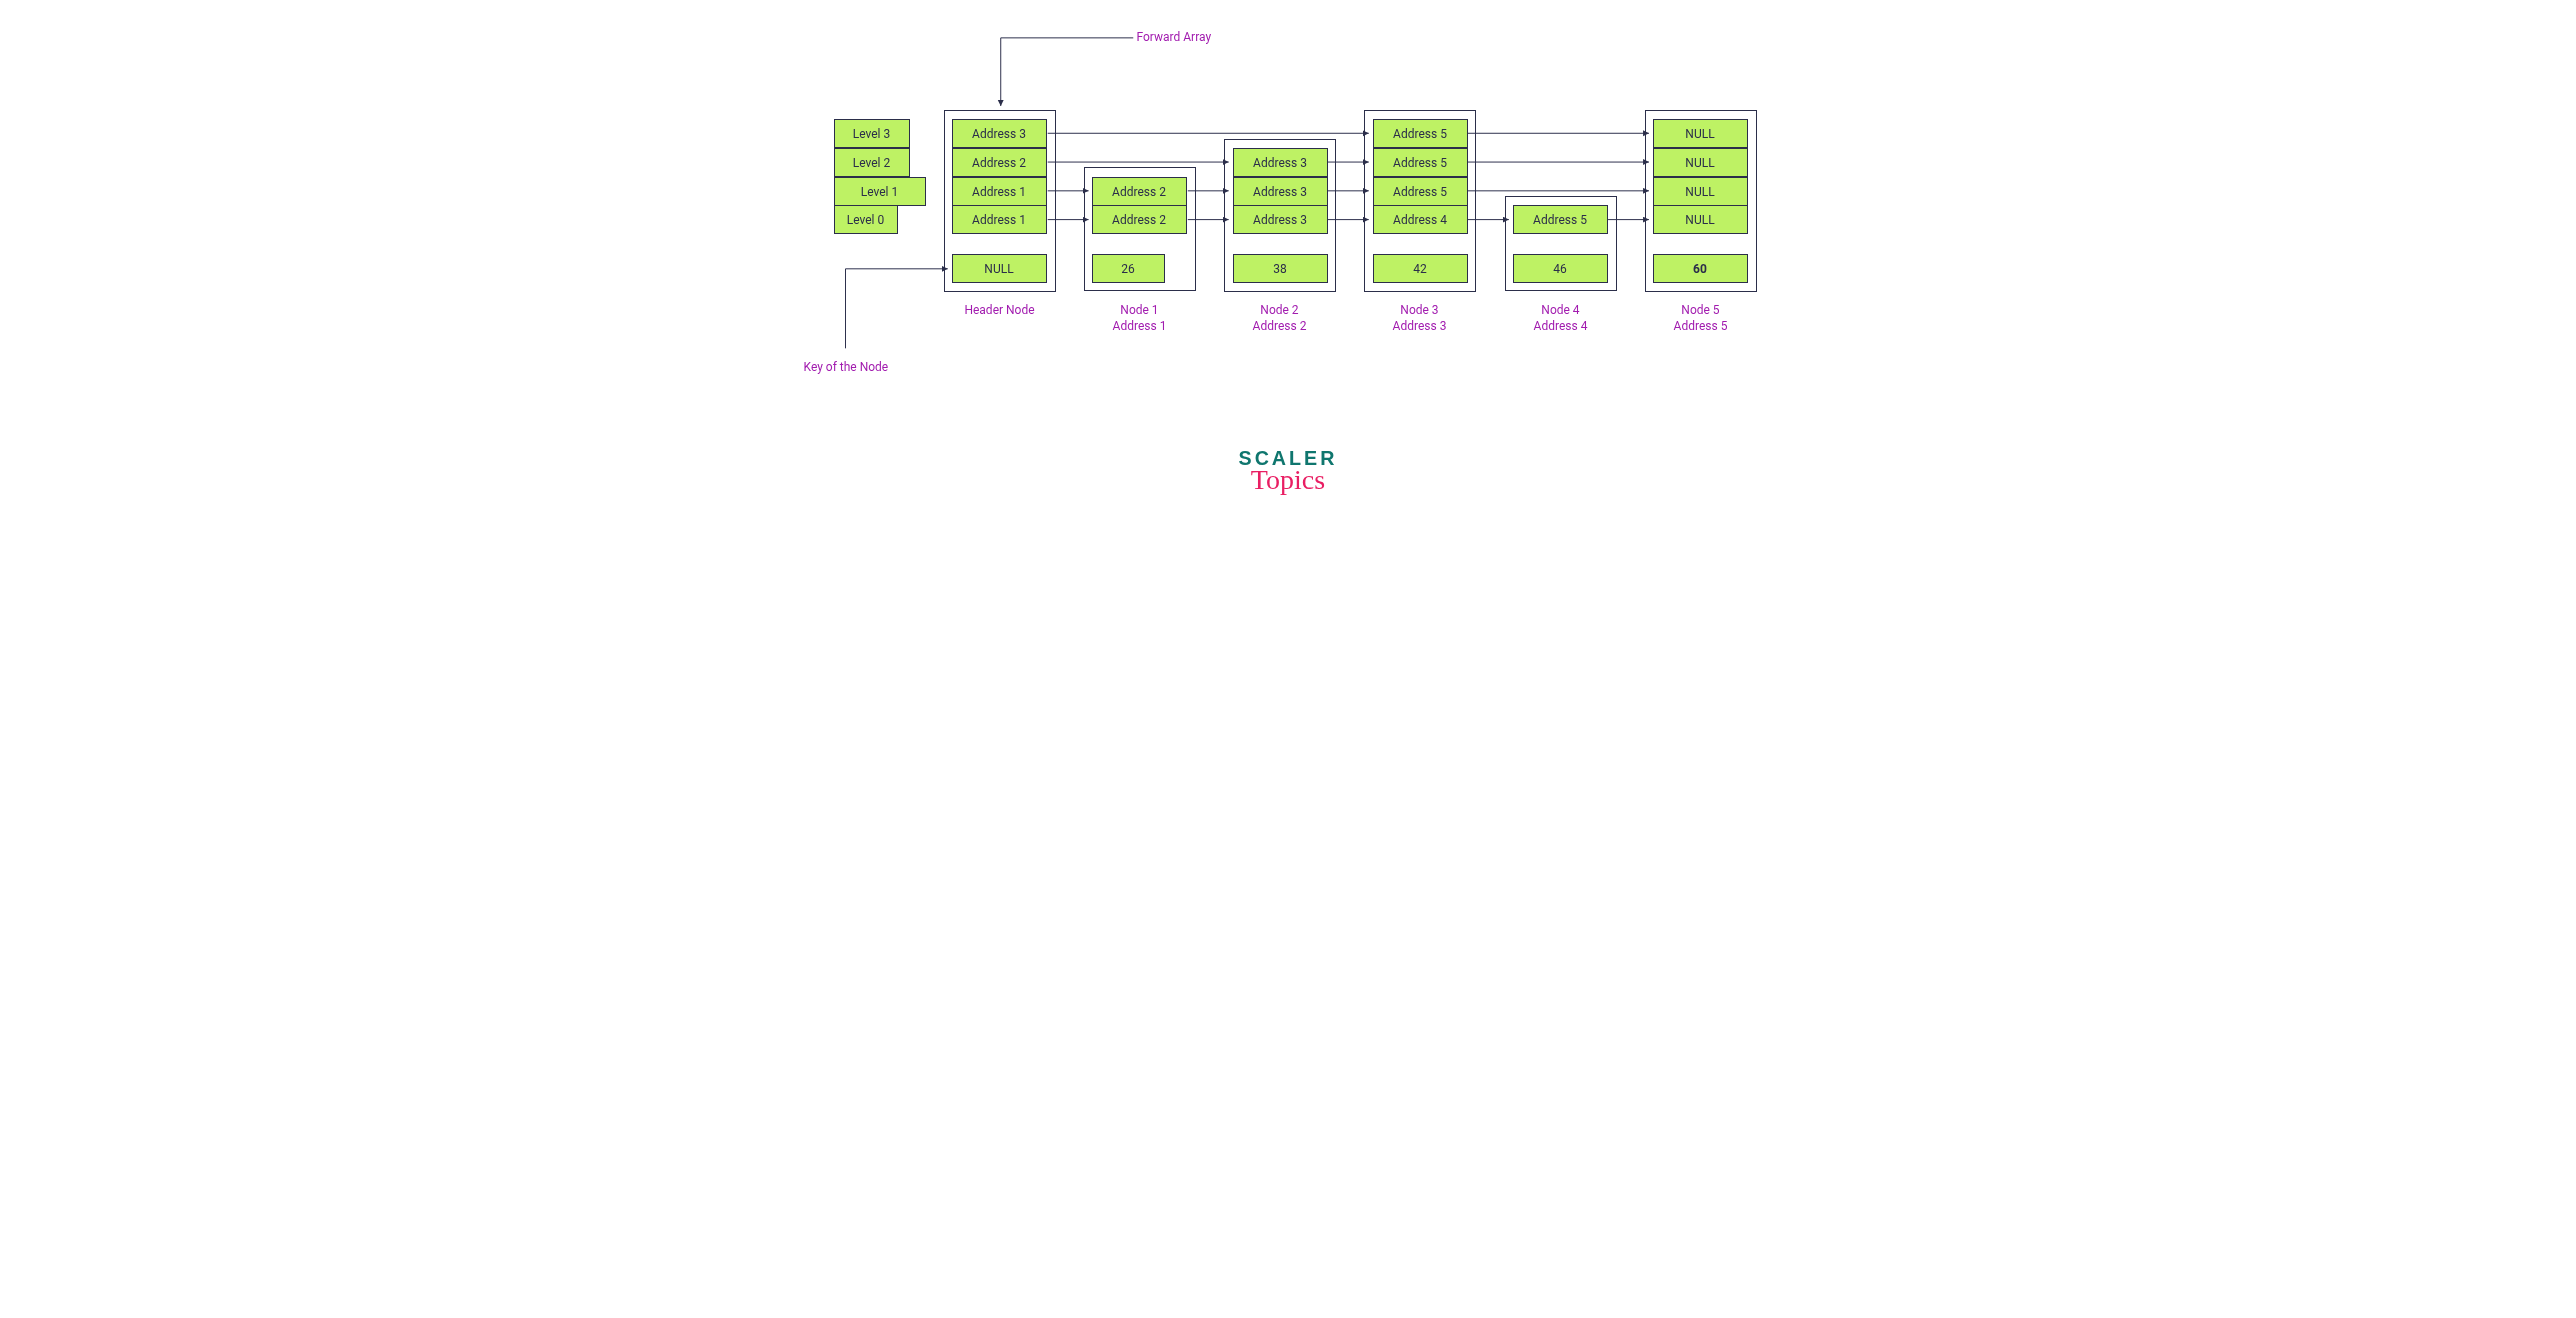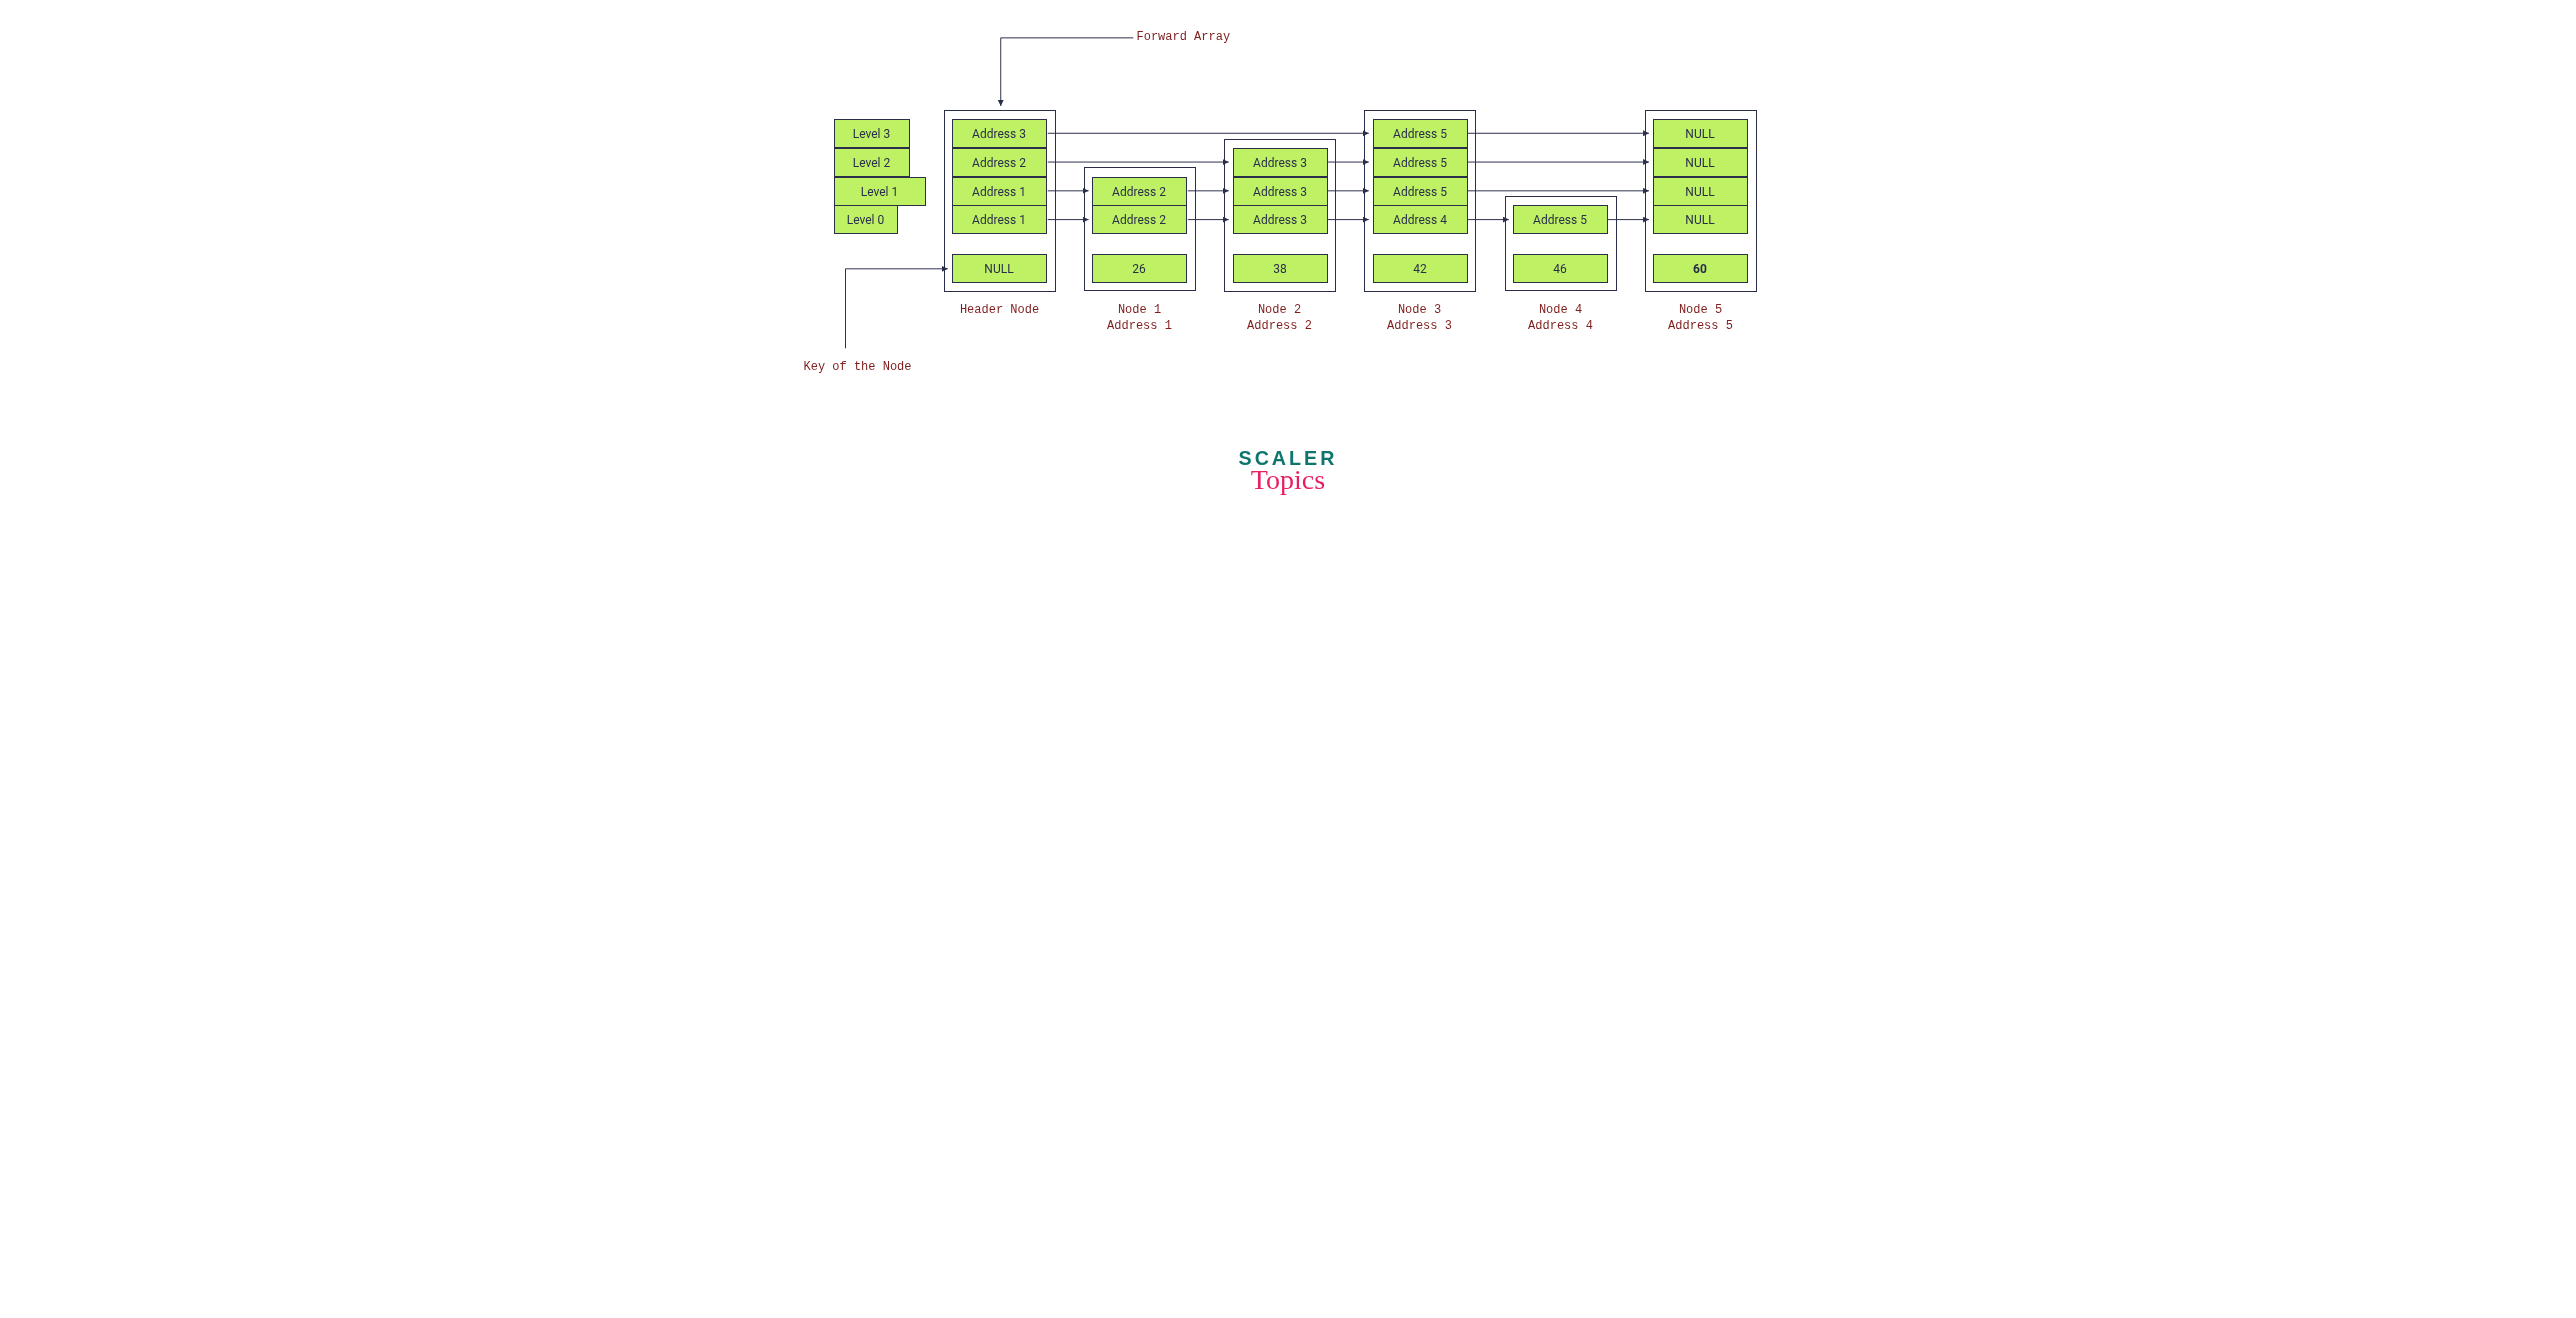--- a/index.html
+++ b/index.html
@@ -28,24 +28,23 @@
     height: 29px;
   }
   .node-box {
     position: absolute;
     border: 1.1px solid #2b2e4a;
     background: transparent;
   }
   .label {
     position: absolute;
     font-size: 12px;
-    color: #7f1d1d;
+    color: #a21caf;
     text-align: center;
     line-height: 1.3;
-    font-family: Liberation Mono, monospace;
   }
   svg.overlay {
     position: absolute;
     top: 0; left: 0;
     width: 1121px;
     height: 574px;
     pointer-events: none;
   }
   .logo {
     position: absolute;
@@ -86,21 +85,21 @@
   <div class="cell" style="left:224px; top:119px; width:95px;">Address 3</div>
   <div class="cell" style="left:224px; top:148px; width:95px;">Address 2</div>
   <div class="cell" style="left:224px; top:177px; width:95px;">Address 1</div>
   <div class="cell" style="left:224px; top:205px; width:95px;">Address 1</div>
   <div class="cell" style="left:224px; top:254px; width:95px;">NULL</div>
   <div class="label" style="left:216px; top:303px; width:112px;">Header Node</div>
 
   <div class="node-box" style="left:356px; top:167px; width:112px; height:124px;"></div>
   <div class="cell" style="left:364px; top:177px; width:95px;">Address 2</div>
   <div class="cell" style="left:364px; top:205px; width:95px;">Address 2</div>
-  <div class="cell" style="left:364px; top:254px; width:95px;text-align:right;">26</div>
+  <div class="cell" style="left:364px; top:254px; width:73px;text-align:right;">26</div>
   <div class="label" style="left:356px; top:303px; width:112px;"><span>Node 1</span><br><span>Address 1</span></div>
 
   <div class="node-box" style="left:496px; top:139px; width:112px; height:153px;"></div>
   <div class="cell" style="left:505px; top:148px; width:95px;">Address 3</div>
   <div class="cell" style="left:505px; top:177px; width:95px;">Address 3</div>
   <div class="cell" style="left:505px; top:205px; width:95px;">Address 3</div>
   <div class="cell" style="left:505px; top:254px; width:95px;">38</div>
   <div class="label" style="left:496px; top:303px; width:112px;"><span>Node 2</span><br><span>Address 2</span></div>
 
   <div class="node-box" style="left:636px; top:110px; width:112px; height:182px;"></div>

